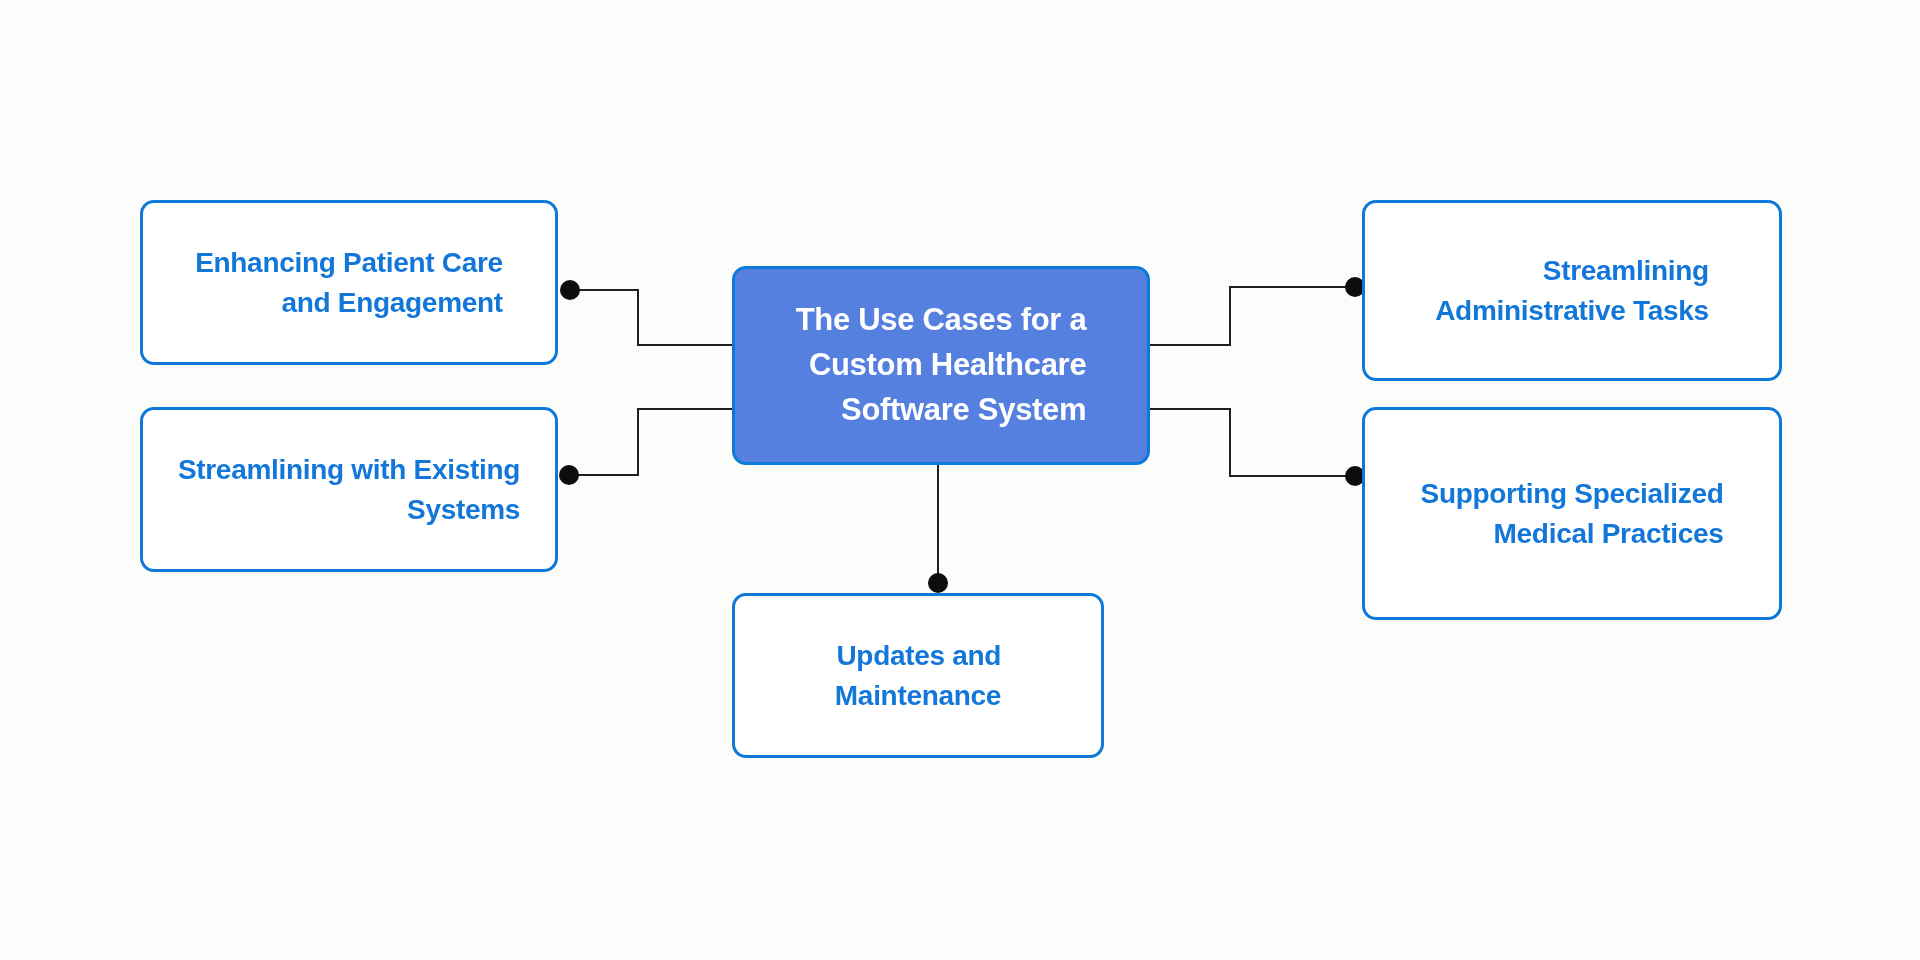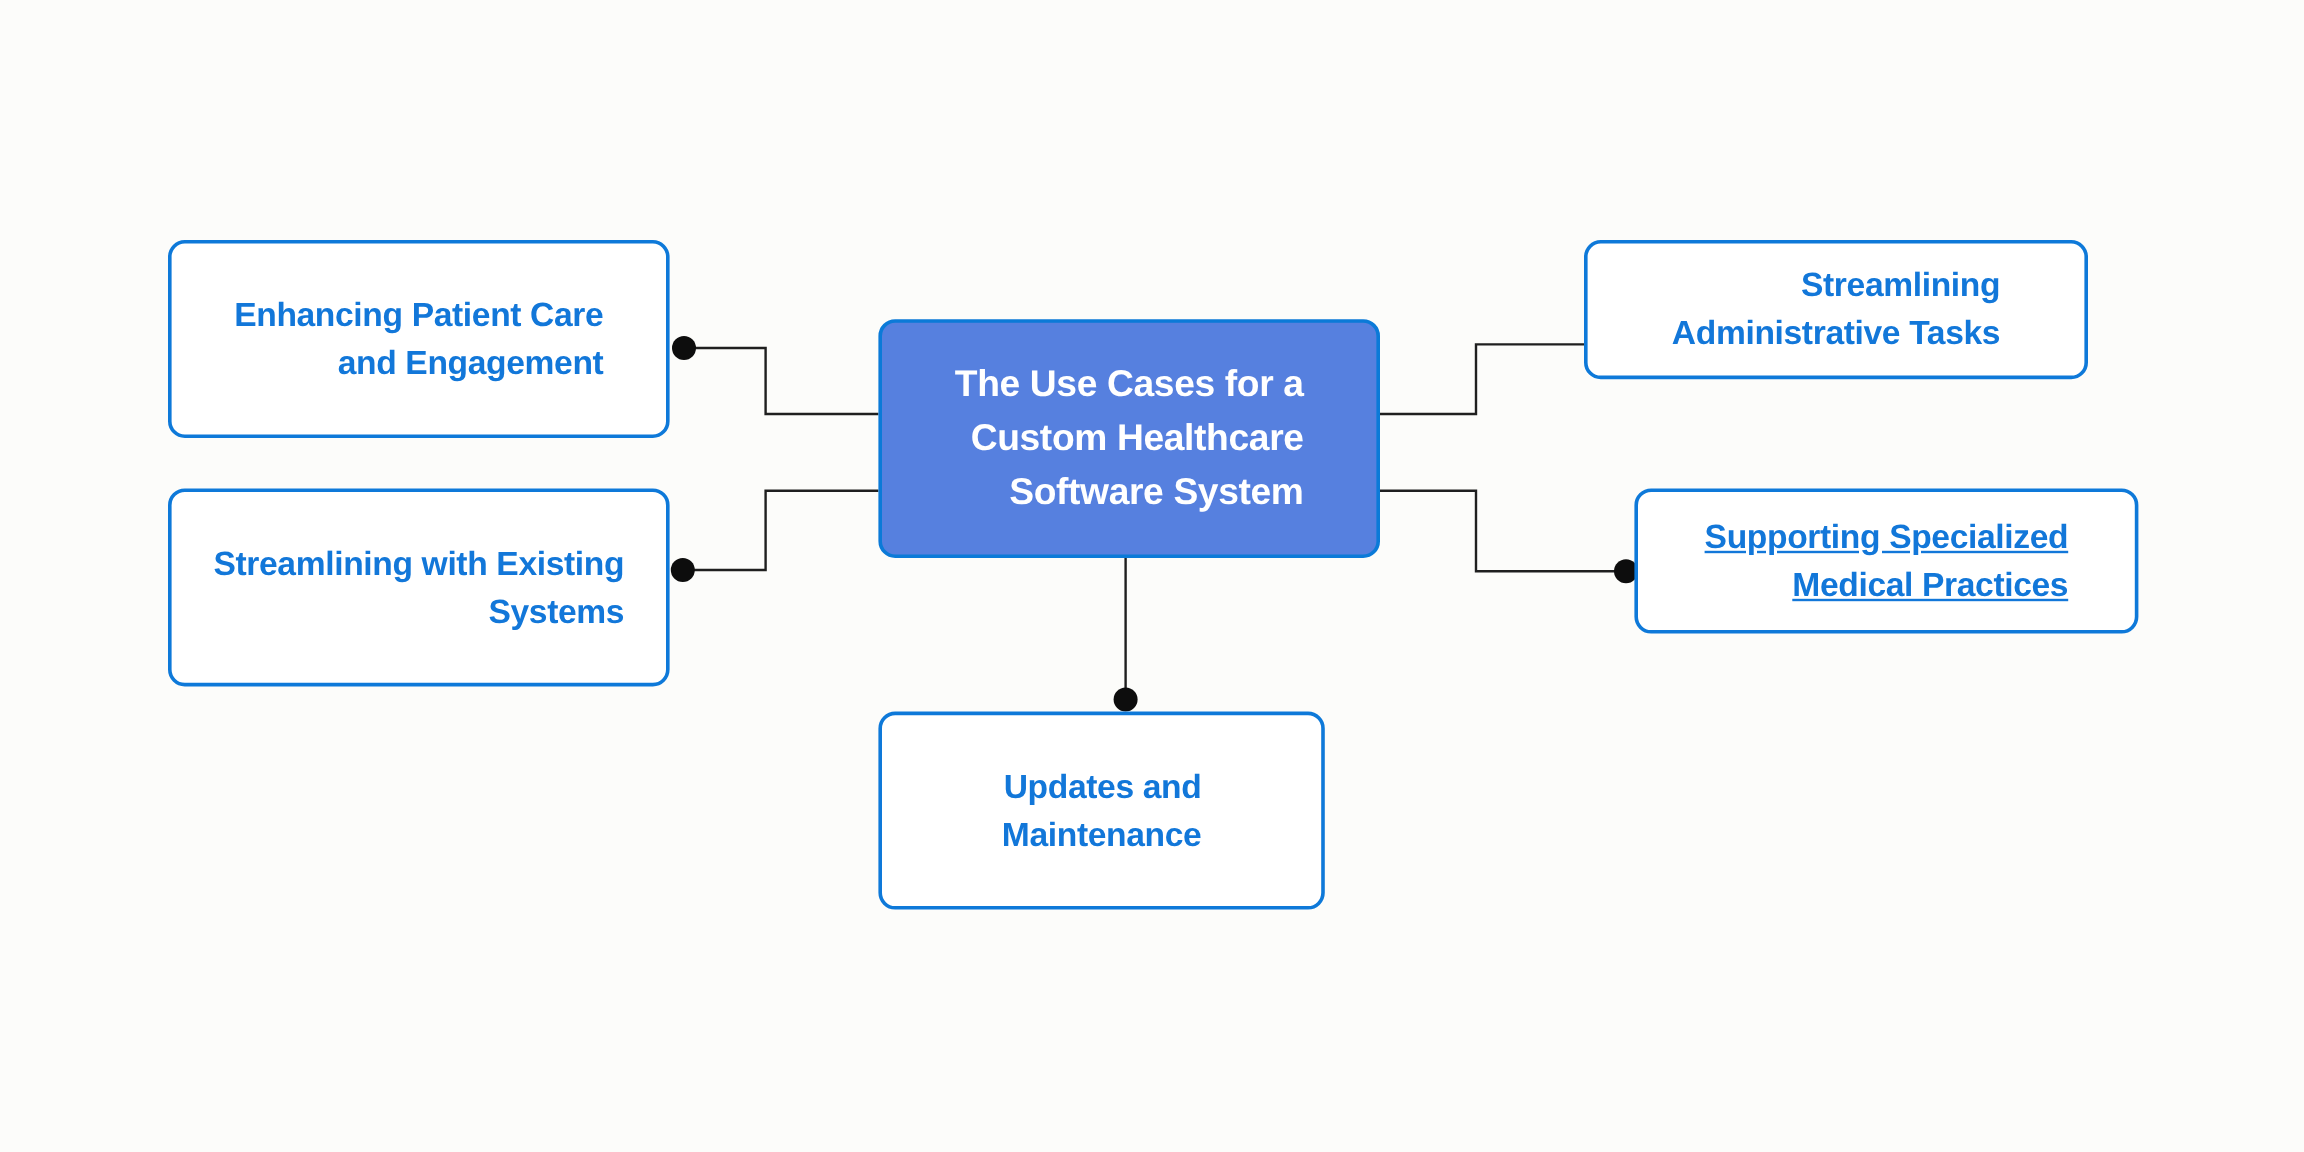--- a/index.html
+++ b/index.html
@@ -37,22 +37,22 @@
   .node--primary{
     background:var(--center-fill);
     border-color:var(--center-border);
     color:var(--center-text);
     font-size:31px;
     line-height:1.45;
   }
   .node--top-left{left:140px;top:200px;width:418px;height:165px;}
   .node--bottom-left{left:140px;top:407px;width:418px;height:165px;}
   .node--center{left:732px;top:266px;width:418px;height:199px;}
-  .node--top-right{left:1320px;top:200px;width:420px;height:116px;}
-  .node--bottom-right{left:1362px;top:407px;width:420px;height:121px;text-decoration:underline;}
+  .node--top-right{left:1362px;top:200px;width:420px;height:181px;}
+  .node--bottom-right{left:1362px;top:407px;width:420px;height:213px;}
   .node--bottom-center{left:732px;top:593px;width:372px;height:165px;}
 </style>
 </head>
 <body>
 
 <div class="canvas">
 
   <svg class="connector-layer" viewBox="0 0 1920 960" xmlns="http://www.w3.org/2000/svg">
 
     <polyline points="732,345 638,345 638,290 570,290"></polyline>

